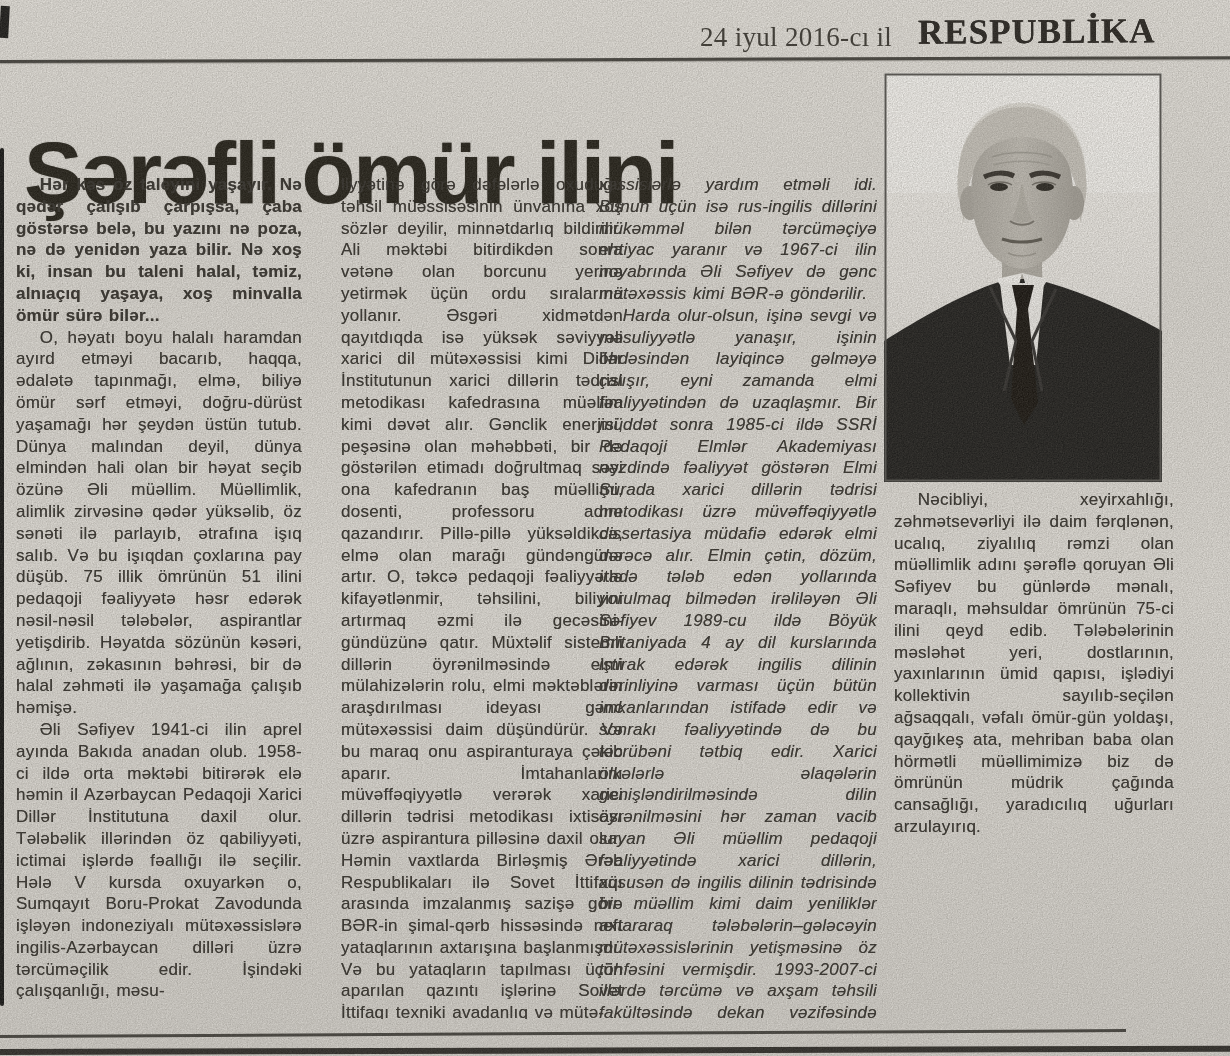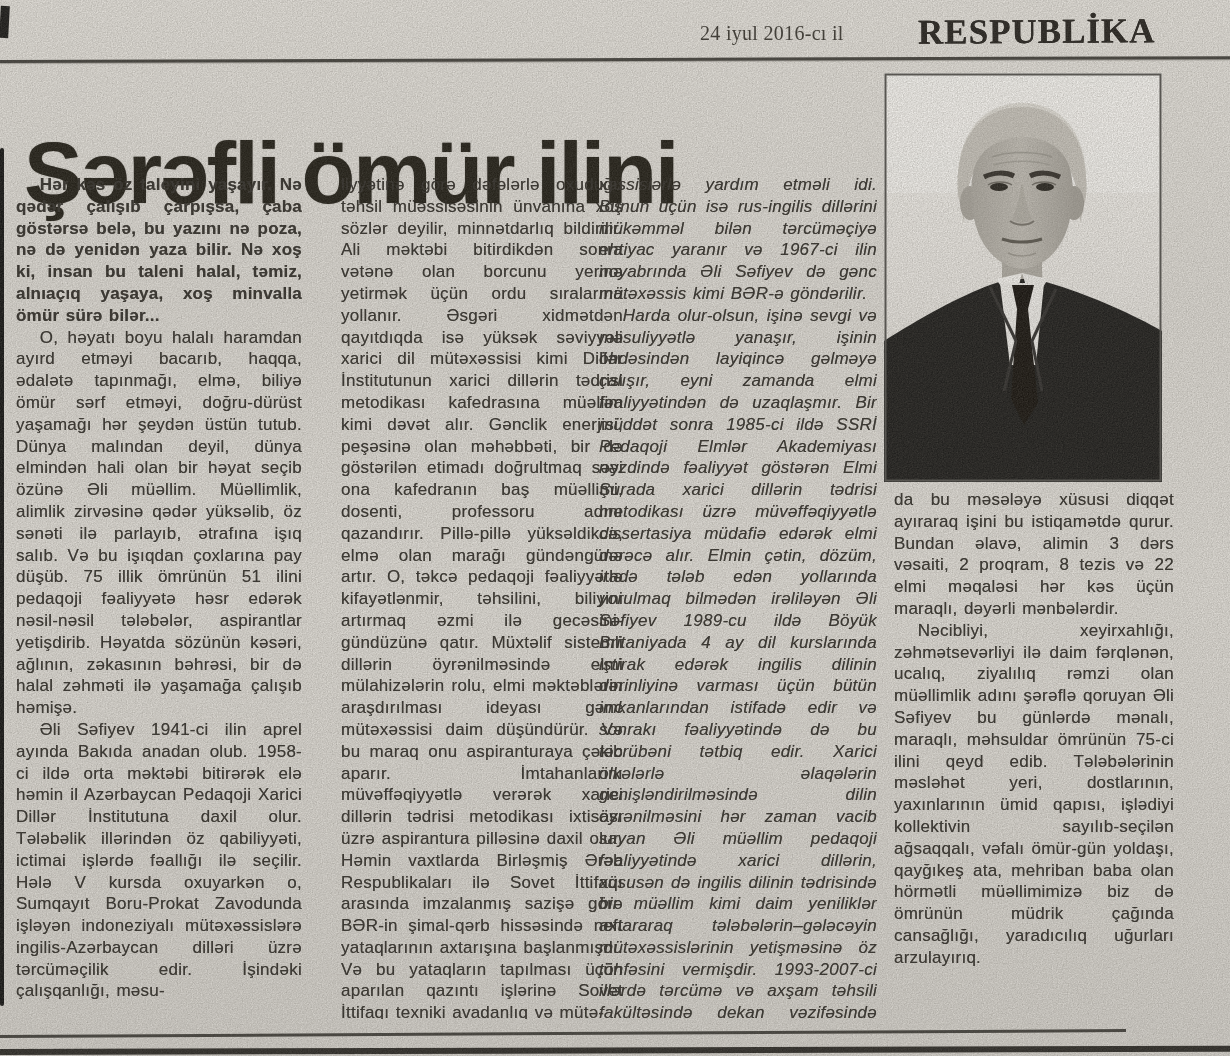--- a/index.html
+++ b/index.html
@@ -13,21 +13,21 @@
     color:#35322d;
   }
   .grain{position:absolute;left:0;top:0;pointer-events:none;}
 
   .corner-mark{position:absolute;left:0;top:6px;width:9px;height:32px;background:#1d1c1a;transform:rotate(3deg);}
   .left-scan-bar{position:absolute;left:0;top:148px;width:4px;height:858px;background:#171716;border-radius:2px;}
 
   .masthead-date{
     position:absolute;left:700px;top:22px;
     font-family:"Liberation Serif",serif;
-    font-size:20px;color:#3c3933;letter-spacing:.3px;
+    font-size:27px;color:#3c3933;letter-spacing:.3px;
   }
   .masthead-name{
     position:absolute;left:918px;top:12px;
     font-family:"Liberation Serif",serif;font-weight:700;
     font-size:35px;color:#282521;letter-spacing:1px;
     text-shadow:0 0 .6px #282521;
     transform:rotate(-.35deg);
   }
   .rule{position:absolute;background:#44423d;transform-origin:left center;}
   .rule-top{left:0;top:60px;width:1230px;height:3px;transform:rotate(-.18deg);box-shadow:0 1px 1px rgba(60,58,52,.35);}
@@ -154,21 +154,20 @@
   <div class="col col-2">
     <p>liyyətinə görə dəfələrlə oxuduğu təhsil müəssisəsinin ünvanına xoş sözlər deyilir, minnətdarlıq bildirilir. Ali məktəbi bitirdikdən sonra vətənə olan borcunu yerinə yetirmək üçün ordu sıralarına yollanır. Əsgəri xidmətdən qayıtdıqda isə yüksək səviyyəli xarici dil mütəxəssisi kimi Dillər İnstitutunun xarici dillərin tədrisi metodikası kafedrasına müəllim kimi dəvət alır. Gənclik enerjisi, peşəsinə olan məhəbbəti, bir də göstərilən etimadı doğrultmaq səyi ona kafedranın baş müəllimi, dosenti, professoru adını qazandırır. Pillə-pillə yüksəldikcə, elmə olan marağı gündəngünə artır. O, təkcə pedaqoji fəaliyyətlə kifayətlənmir, təhsilini, biliyini artırmaq əzmi ilə gecəsini-gündüzünə qatır. Müxtəlif sistemli dillərin öyrənilməsində elmi mülahizələrin rolu, elmi məktəblərin araşdırılması ideyası gənc mütəxəssisi daim düşündürür. Və bu maraq onu aspiranturaya çəkib aparır. İmtahanlarını müvəffəqiyyətlə verərək xarici dillərin tədrisi metodikası ixtisası üzrə aspirantura pilləsinə daxil olur. Həmin vaxtlarda Birləşmiş Ərəb Respublikaları ilə Sovet İttifaqı arasında imzalanmış sazişə görə BƏR-in şimal-qərb hissəsində neft yataqlarının axtarışına başlanmışdı. Və bu yataqların tapılması üçün aparılan qazıntı işlərinə Sovet İttifaqı texniki avadanlıq və mütə-</p>
   </div>
 
   <div class="col col-3">
     <p>xəssislərlə yardım etməli idi. Bunun üçün isə rus-ingilis dillərini mükəmməl bilən tərcüməçiyə ehtiyac yaranır və 1967-ci ilin noyabrında Əli Səfiyev də gənc mütəxəssis kimi BƏR-ə göndərilir.</p>
     <p class="indent">Harda olur-olsun, işinə sevgi və məsuliyyətlə yanaşır, işinin öhdəsindən layiqincə gəlməyə çalışır, eyni zamanda elmi fəaliyyətindən də uzaqlaşmır. Bir müddət sonra 1985-ci ildə SSRİ Pedaqoji Elmlər Akademiyası nəzdində fəaliyyət göstərən Elmi Şurada xarici dillərin tədrisi metodikası üzrə müvəffəqiyyətlə dissertasiya müdafiə edərək elmi dərəcə alır. Elmin çətin, dözüm, iradə tələb edən yollarında yorulmaq bilmədən irəliləyən Əli Səfiyev 1989-cu ildə Böyük Britaniyada 4 ay dil kurslarında iştirak edərək ingilis dilinin dərinliyinə varması üçün bütün imkanlarından istifadə edir və sonrakı fəaliyyətində də bu təcrübəni tətbiq edir. Xarici ölkələrlə əlaqələrin genişləndirilməsində dilin öyrənilməsini hər zaman vacib sayan Əli müəllim pedaqoji fəaliyyətində xarici dillərin, xüsusən də ingilis dilinin tədrisində bir müəllim kimi daim yeniliklər axtararaq tələbələrin–gələcəyin mütəxəssislərinin yetişməsinə öz töhfəsini vermişdir. 1993-2007-ci illərdə tərcümə və axşam təhsili fakültəsində dekan vəzifəsində çalışdığı zaman</p>
   </div>
 
   <div class="col col-4">
-    <p>da bu məsələyə xüsusi diqqət ayıraraq işini bu istiqamətdə qurur. Bundan əlavə, alimin 3 dərs vəsaiti, 2 proqram, 8 tezis və 22 elmi məqaləsi hər kəs üçün maraqlı, dəyərli mənbələrdir.</p>
     <p class="indent">Nəcibliyi, xeyirxahlığı, zəhmətsevərliyi ilə daim fərqlənən, ucalıq, ziyalılıq rəmzi olan müəllimlik adını şərəflə qoruyan Əli Səfiyev bu günlərdə mənalı, maraqlı, məhsuldar ömrünün 75-ci ilini qeyd edib. Tələbələrinin məsləhət yeri, dostlarının, yaxınlarının ümid qapısı, işlədiyi kollektivin sayılıb-seçilən ağsaqqalı, vəfalı ömür-gün yoldaşı, qayğıkeş ata, mehriban baba olan hörmətli müəllimimizə biz də ömrünün müdrik çağında cansağlığı, yaradıcılıq uğurları arzulayırıq.</p>
     <div class="byline">
     </div>
   </div>
 
   <div class="rule rule-bottom"></div>
   <div class="band-bottom"></div>
 
   <svg class="grain" width="1230" height="1056">
     <filter id="grainF">

